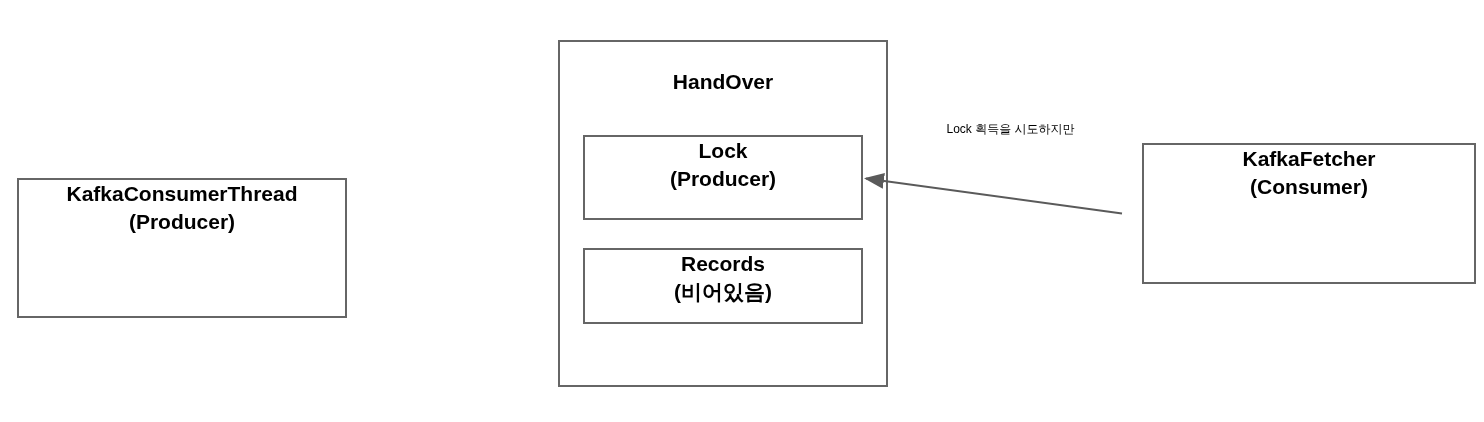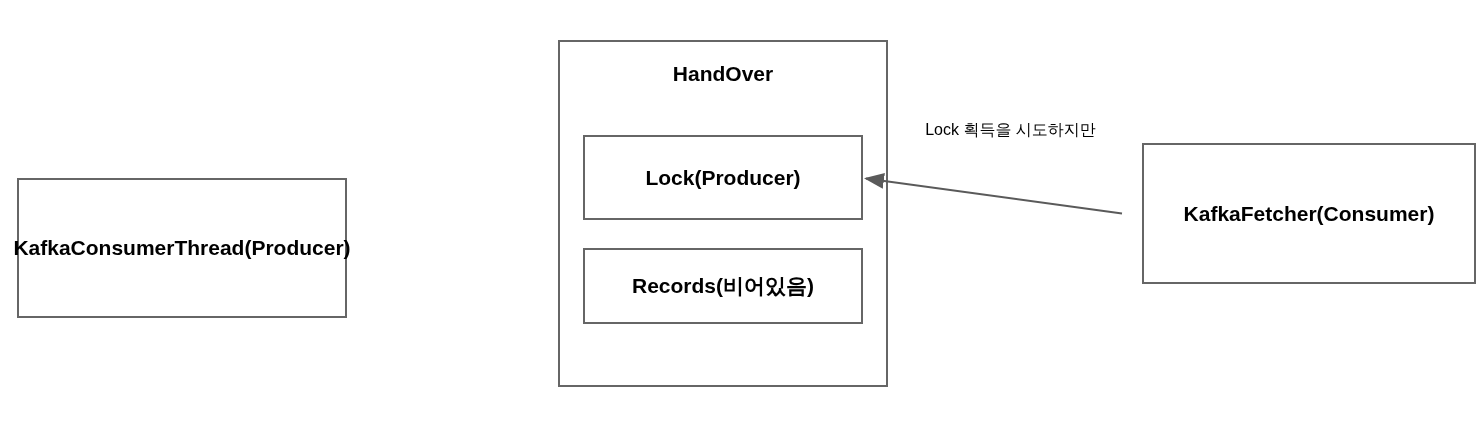--- a/index.html
+++ b/index.html
@@ -13,23 +13,23 @@
     width: 1484px;
     height: 422px;
     background: #ffffff;
     overflow: hidden;
   }
   .node {
     position: absolute;
     border: 2px solid #666666;
     background: #ffffff;
     display: flex;
-    flex-direction: row;
+    flex-direction: column;
     align-items: center;
-    justify-content: center;
+    justify-content: flex-start;
     text-align: center;
   }
   .node .title,
   .node .subtitle {
     font-weight: bold;
     font-size: 21px;
     line-height: 28px;
     color: #000000;
     white-space: nowrap;
   }
@@ -38,21 +38,21 @@
   
   .node-kf  { left: 1142px; top: 143px; width: 334px; height: 141px; }
   
   .node-handover {
     position: absolute;
     left: 558px; top: 40px; width: 330px; height: 347px;
     border: 2px solid #666666;
     background: #ffffff;
   }
   .handover-title {
-    margin-top: 18px;
+    margin-top: 26px;
     text-align: center;
     font-weight: bold;
     font-size: 21px;
     line-height: 28px;
     color: #000000;
   }
   .node-lock    { left: 23px; top: 93px;  width: 280px; height: 85px; }
   .node-records { left: 23px; top: 206px; width: 280px; height: 76px; }
   
   .edge-svg {
@@ -62,21 +62,21 @@
     height: 422px;
     pointer-events: none;
   }
   
   .edge-label {
     position: absolute;
     left: 883px;
     top: 116px;
     width: 255px;
     text-align: center;
-    font-size: 16px;
+    font-size: 12px;
     line-height: 27px;
     font-weight: normal;
     color: #000000;
   }
 </style>
 </head>
 <body>
 
 <div class="canvas">
 

